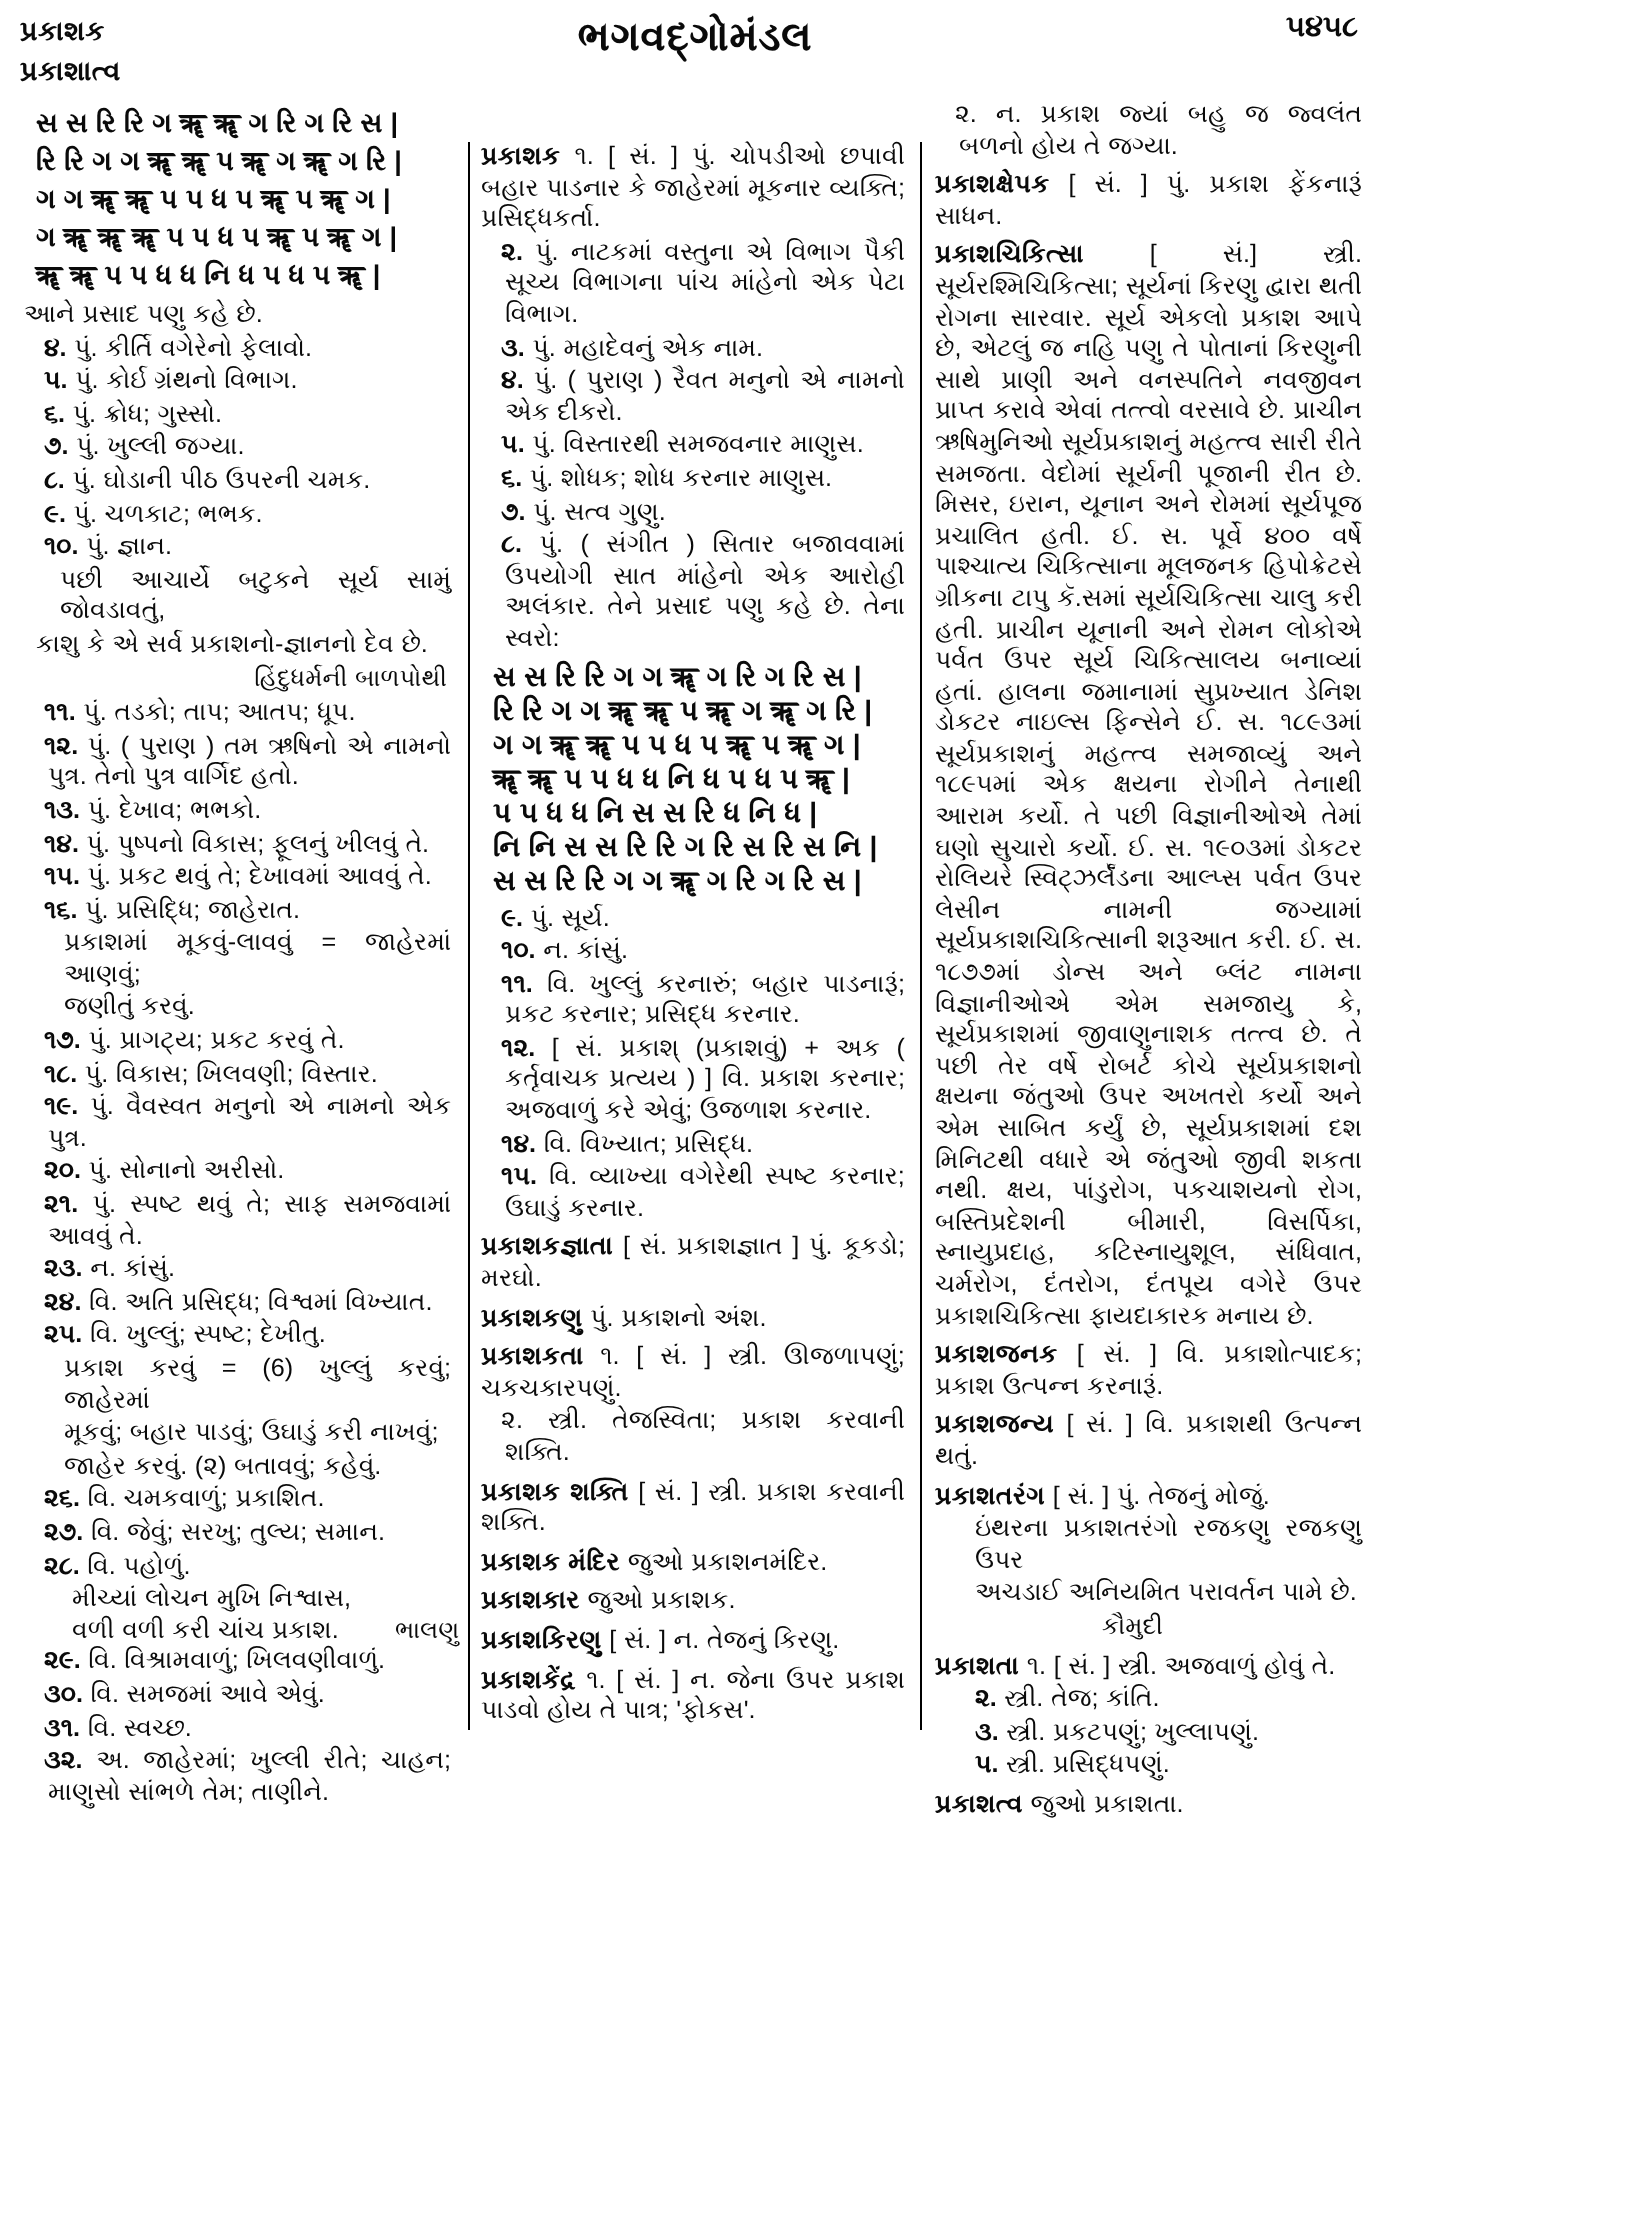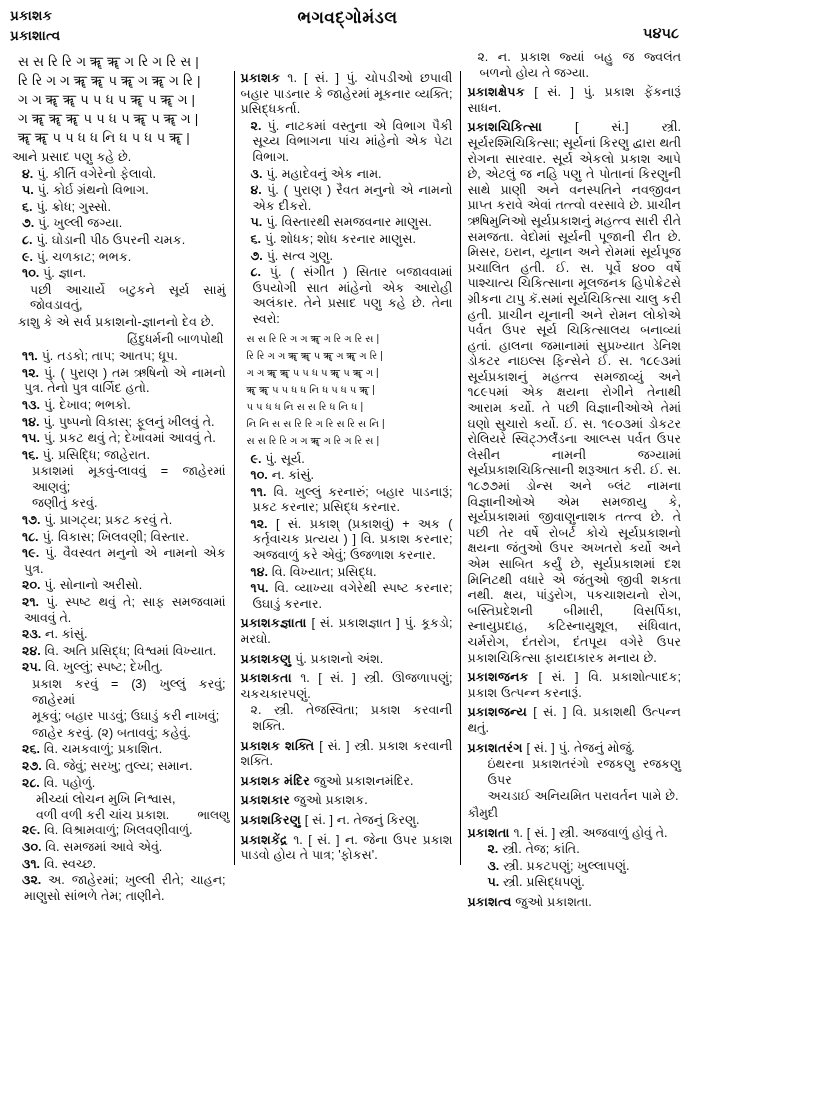--- a/index.html
+++ b/index.html
@@ -37,27 +37,27 @@
     font-size: 13.5px;
     line-height: 20px;
     letter-spacing: .2px;
   }
   .rh-left div { white-space: nowrap; }
   .rh-center {
     position: absolute;
     left: 0; right: 0;
     top: 2px;
     text-align: center;
-    font-size: 17px;
+    font-size: 20px;
     letter-spacing: .4px;
   }
   .rh-right {
     position: absolute;
     right: 10px;
-    top: 19px;
+    top: 0;
     font-size: 14.5px;
   }
 
   
   .columns {
     display: flex;
     align-items: flex-start;
     height: 1060px;
   }
   .col {
@@ -102,50 +102,51 @@
     text-indent: 0;
   }
   .cite {
     margin: 0 0 2px 0;
     text-align: right;
     font-size: 12.2px;
     padding-right: 2px;
   }
   .cite-mid {
     margin: 0 0 2px 0;
-    text-align: left;
+    text-align: center;
     font-size: 12.2px;
     padding-right: 16px;
   }
   .verse {
     margin: 0;
     padding-left: 24px;
     text-indent: 0;
     position: relative;
   }
   .verse .attrib {
     position: absolute;
     right: -4px;
     font-size: 12px;
   }
 
   
   .sargam {
     margin: 2px 0 3px 0;
     padding-left: 6px;
+    font-weight: bold;
   }
   .sargam-row {
     display: flex;
     justify-content: flex-start;
     align-items: baseline;
     line-height: 19px;
     font-size: 13.5px;
     white-space: nowrap;
   }
-  .sargam-c2 .sargam-row { font-size: 10px; line-height: 17px; }
+  .sargam-c2 .sargam-row { font-size: 14px; line-height: 17px; }
 </style>
 </head>
 <body>
 
 <div class="page">
 
   <div class="running-head">
     <div class="rh-left">
       <div>પ્રકાશક</div>
       <div>પ્રકાશાત્વ</div>
@@ -192,21 +193,21 @@
 
       <p class="sense"><span class="num">૧૭.</span> <span>પું. પ્રાગટ્ય; પ્રકટ કરવું તે.</span></p>
       <p class="sense"><span class="num">૧૮.</span> <span>પું. વિકાસ; ખિલવણી; વિસ્તાર.</span></p>
       <p class="sense"><span class="num">૧૯.</span> <span>પું. વૈવસ્વત મનુનો એ નામનો એક પુત્ર.</span></p>
       <p class="sense"><span class="num">૨૦.</span> <span>પું. સોનાનો અરીસો.</span></p>
       <p class="sense"><span class="num">૨૧.</span> <span>પું. સ્પષ્ટ થવું તે; સાફ સમજવામાં આવવું તે.</span></p>
       <p class="sense"><span class="num">૨૩.</span> <span>ન. કાંસું.</span></p>
       <p class="sense"><span class="num">૨૪.</span> <span>વિ. અતિ પ્રસિદ્ધ; વિશ્વમાં વિખ્યાત.</span></p>
       <p class="sense"><span class="num">૨૫.</span> <span>વિ. ખુલ્લું; સ્પષ્ટ; દેખીતુ.</span></p>
 
-      <p class="sub">પ્રકાશ કરવું = (3) ખુલ્લું કરવું; જાહેરમાં</p>
+      <p class="sub">પ્રકાશ કરવું = (6) ખુલ્લું કરવું; જાહેરમાં</p>
       <p class="sub">મૂકવું; બહાર પાડવું; ઉઘાડું કરી નાખવું;</p>
       <p class="sub">જાહેર કરવું. (૨) બતાવવું; કહેવું.</p>
 
       <p class="sense"><span class="num">૨૬.</span> <span>વિ. ચમકવાળું; પ્રકાશિત.</span></p>
       <p class="sense"><span class="num">૨૭.</span> <span>વિ. જેવું; સરખુ; તુલ્ય; સમાન.</span></p>
       <p class="sense"><span class="num">૨૮.</span> <span>વિ. પહોળું.</span></p>
 
       <p class="verse">મીચ્યાં લોચન મુખિ નિશ્વાસ,</p>
       <p class="verse">
         <span>વળી વળી કરી  ચાંચ પ્રકાશ.</span>

